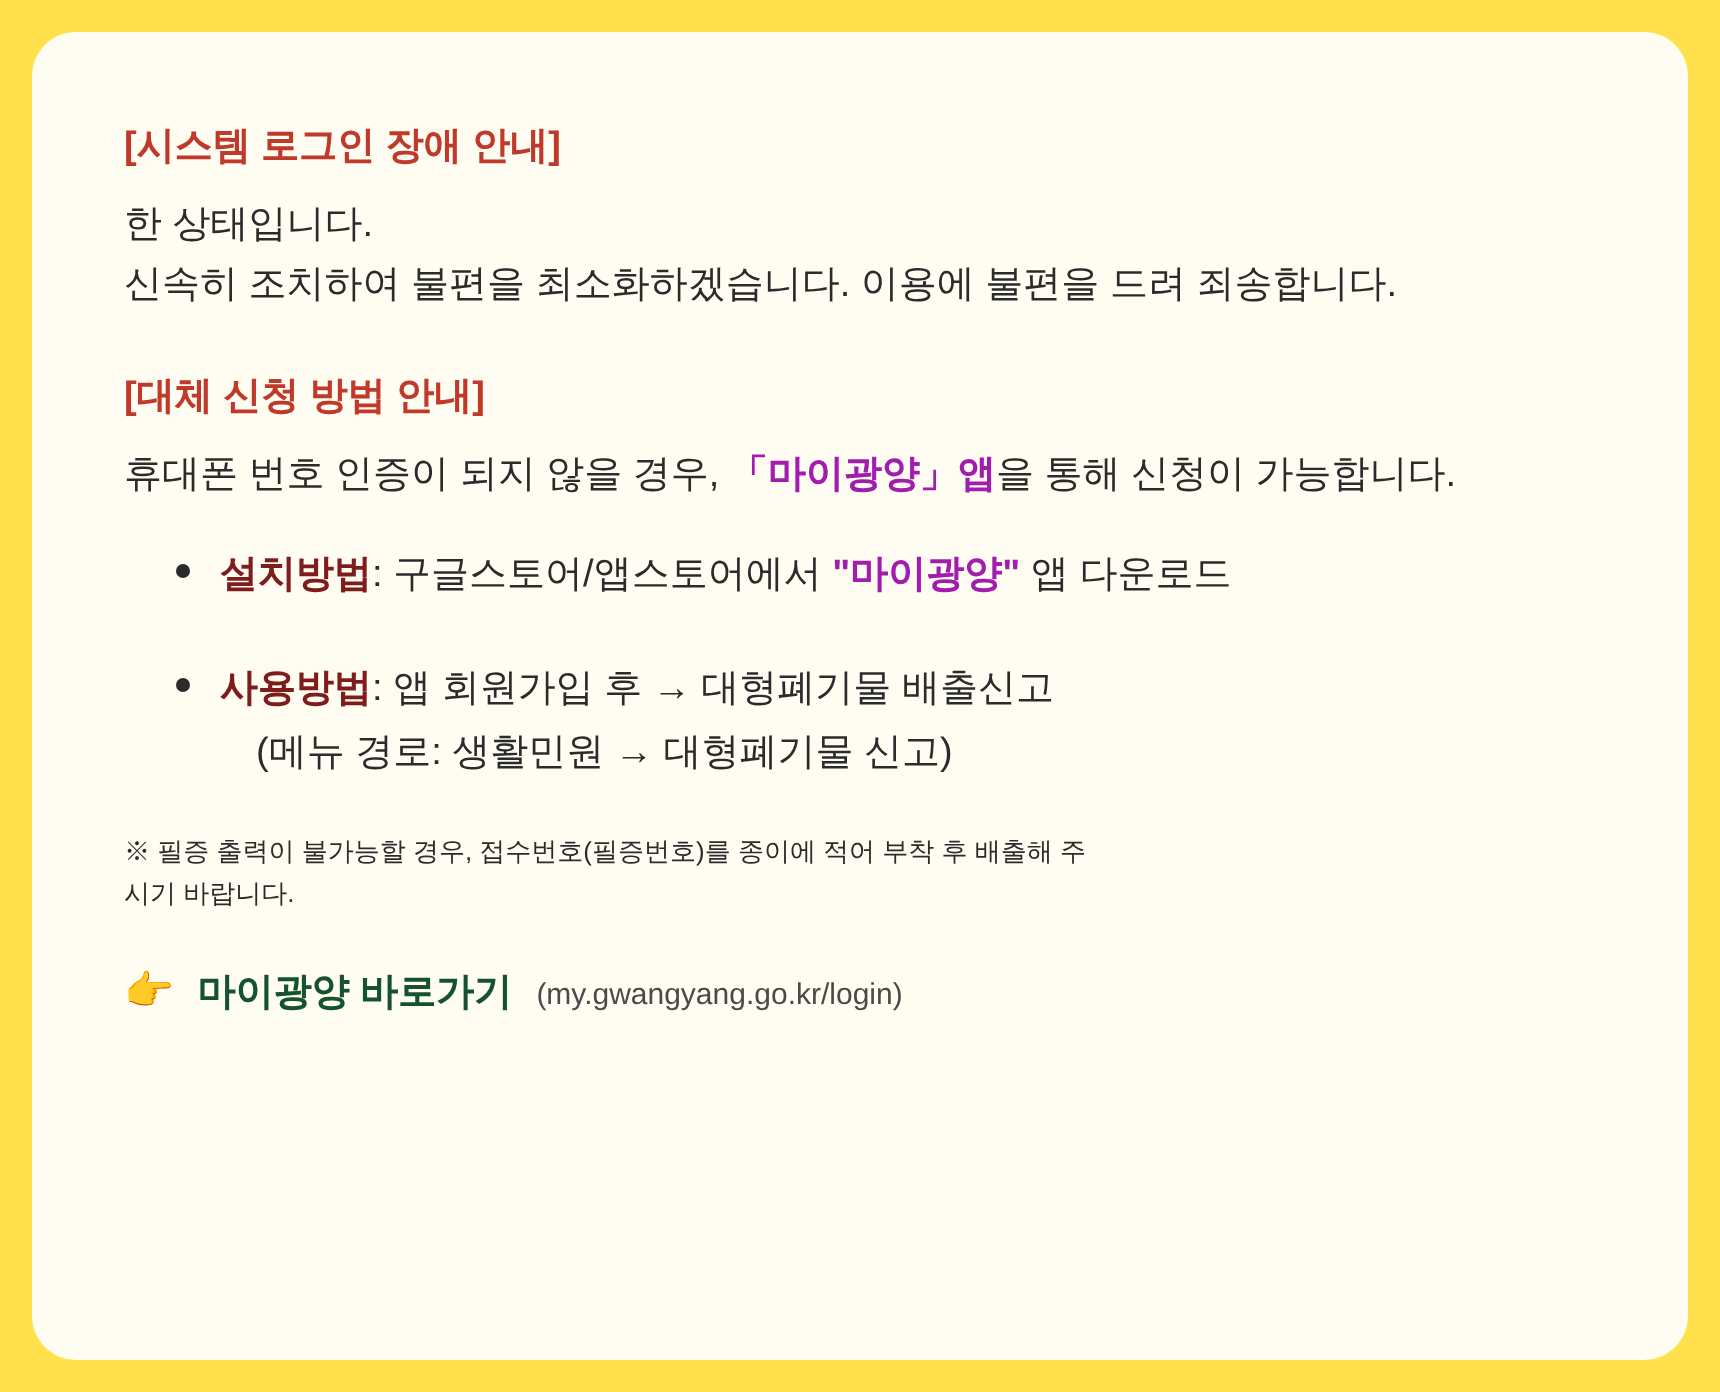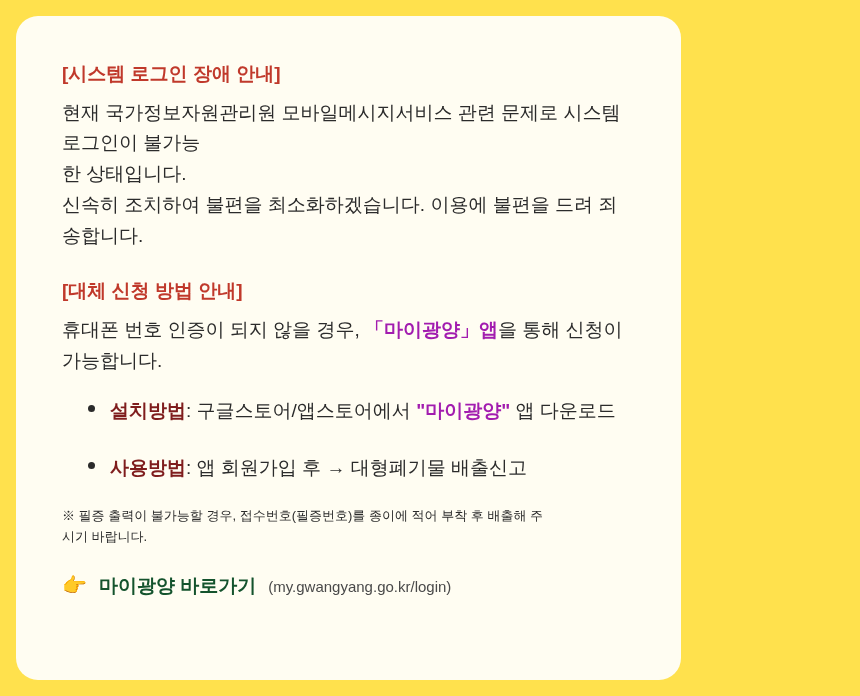--- a/index.html
+++ b/index.html
@@ -10,21 +10,21 @@
     width: 860px;
     height: 696px;
     background: #FFE14D;
     font-family: "Liberation Sans", sans-serif;
     overflow: hidden;
   }
   .card {
     position: absolute;
     left: 16px;
     top: 16px;
-    width: 665px;
+    width: 828px;
     height: 664px;
     background: #FFFDF2;
     border-radius: 22px;
     box-sizing: border-box;
     padding: 44px 46px 20px 46px;
   }
   .heading {
     color: #C0392B;
     font-weight: bold;
     font-size: 19px;
@@ -113,21 +113,20 @@
     font-size: 15px;
   }
 </style>
 </head>
 <body>
 
 <div class="card">
 
   <p class="heading">[시스템 로그인 장애 안내]</p>
 
-  <p class="para tight">현재 국가정보자원관리원 모바일메시지서비스 관련 문제로 시스템 로그인이 불가능</p>
   <p class="para tight">한 상태입니다.</p>
   <p class="para">신속히 조치하여 불편을 최소화하겠습니다. 이용에 불편을 드려 죄송합니다.</p>
 
   <div class="spacer-lg"></div>
 
   <p class="heading">[대체 신청 방법 안내]</p>
 
   <p class="para">
     <span>휴대폰 번호 인증이 되지 않을 경우,</span>
     <span class="blue-bold">「마이광양」앱</span><span>을 통해 신청이 가능합니다.</span>
@@ -136,20 +135,21 @@
   <div class="spacer-md"></div>
 
   <ul class="bullets">
     <li>
       <span class="dot"></span>
       <span class="red-bold">설치방법</span><span>: 구글스토어/앱스토어에서 </span><span class="blue-bold">"마이광양"</span><span> 앱 다운로드</span>
     </li>
     <li>
       <span class="dot"></span>
       <span class="red-bold">사용방법</span><span>: 앱 회원가입 후 → 대형폐기물 배출신고</span>
+      <span class="sub-line">(메뉴 경로: 생활민원 → 대형폐기물 신고)</span>
     </li>
   </ul>
 
   <div class="spacer-lg"></div>
 
   <p class="note">※ 필증 출력이 불가능할 경우, 접수번호(필증번호)를 종이에 적어 부착 후 배출해 주</p>
   <p class="note">시기 바랍니다.</p>
 
   <div class="link-row">
     <span class="hand-icon">👉</span>

